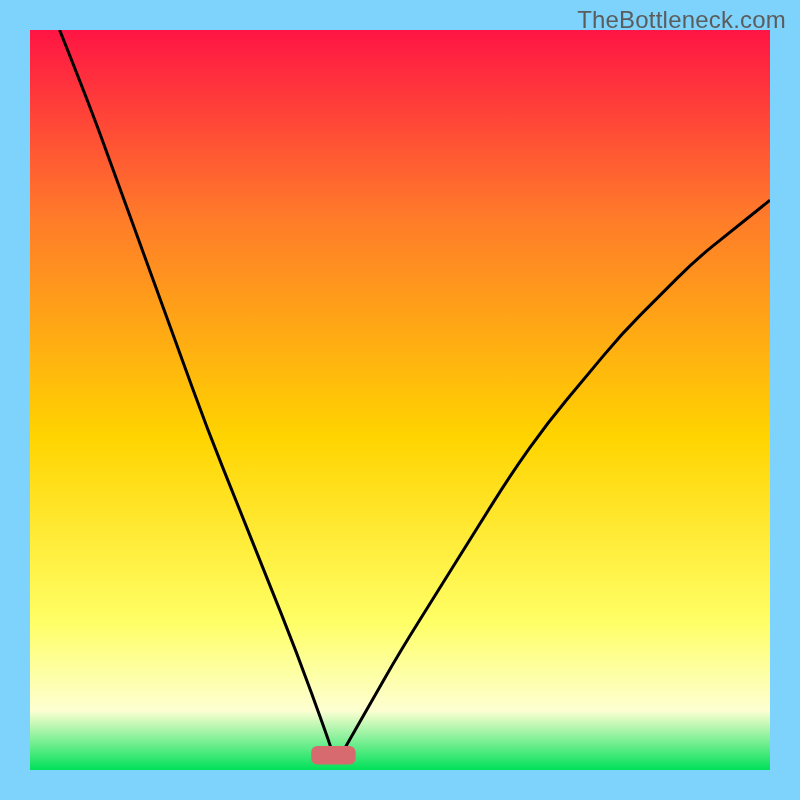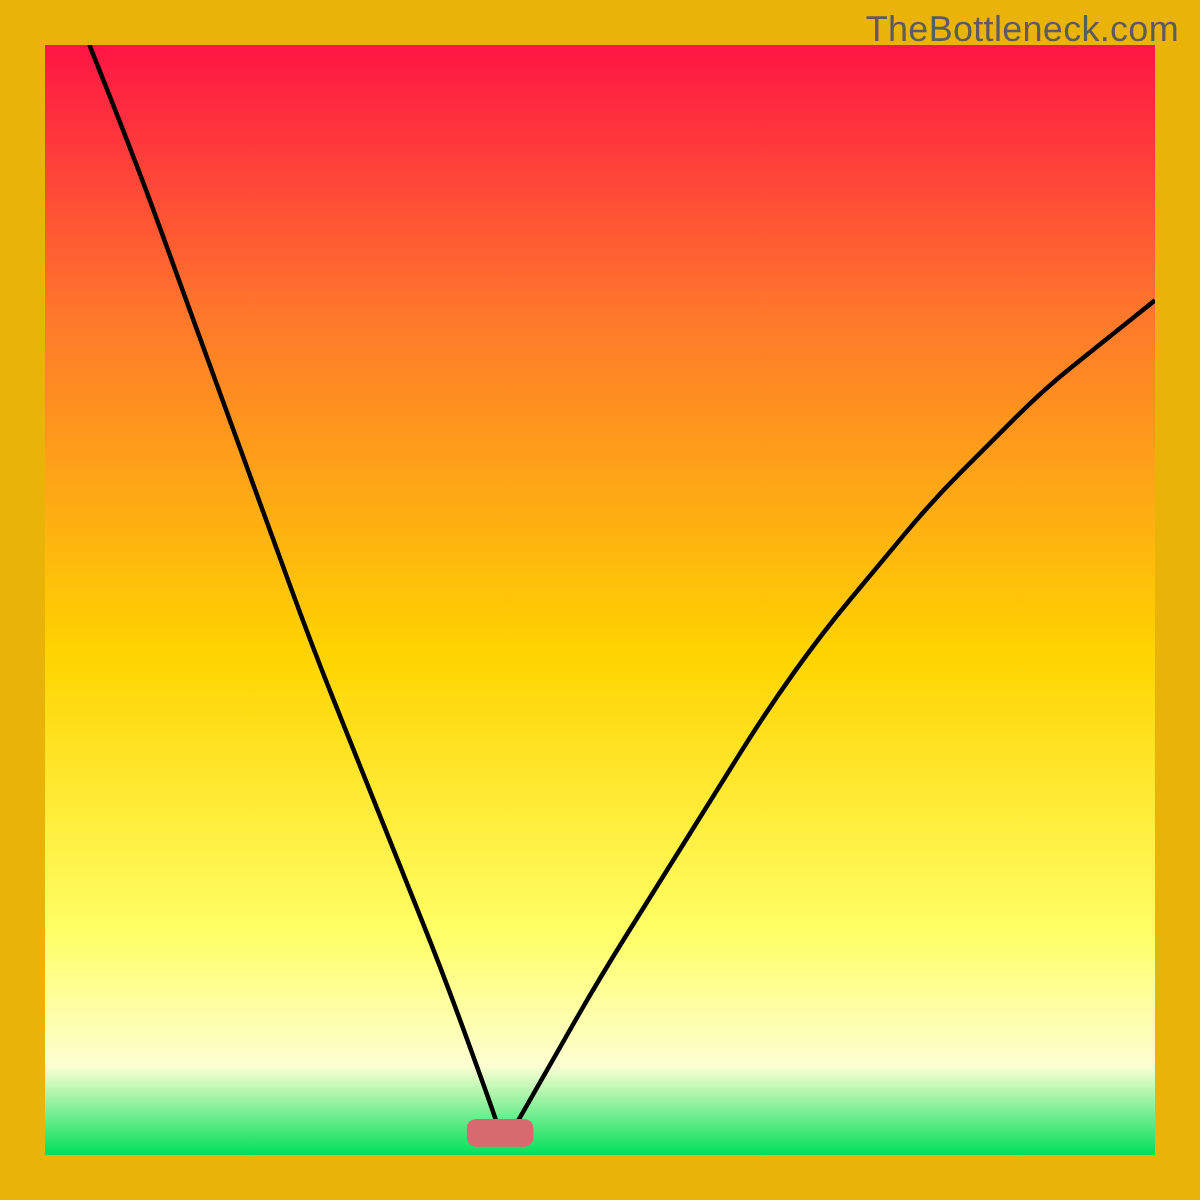--- a/index.html
+++ b/index.html
@@ -1,20 +1,20 @@
 <!DOCTYPE html>
 <html><head>
 <meta charset="utf-8">
 <style>
   * { margin: 0; padding: 0; box-sizing: border-box; }
   html, body { width: 800px; height: 800px; overflow: hidden; background: #000; }
   .frame {
     width: 800px;
     height: 800px;
-    background: #eab308;
+    background: #7dd3fc;
     position: relative;
   }
   .plot-area {
     position: absolute;
     left: 30px;
     top: 30px;
     width: 740px;
     height: 740px;
   }
   .watermark {

